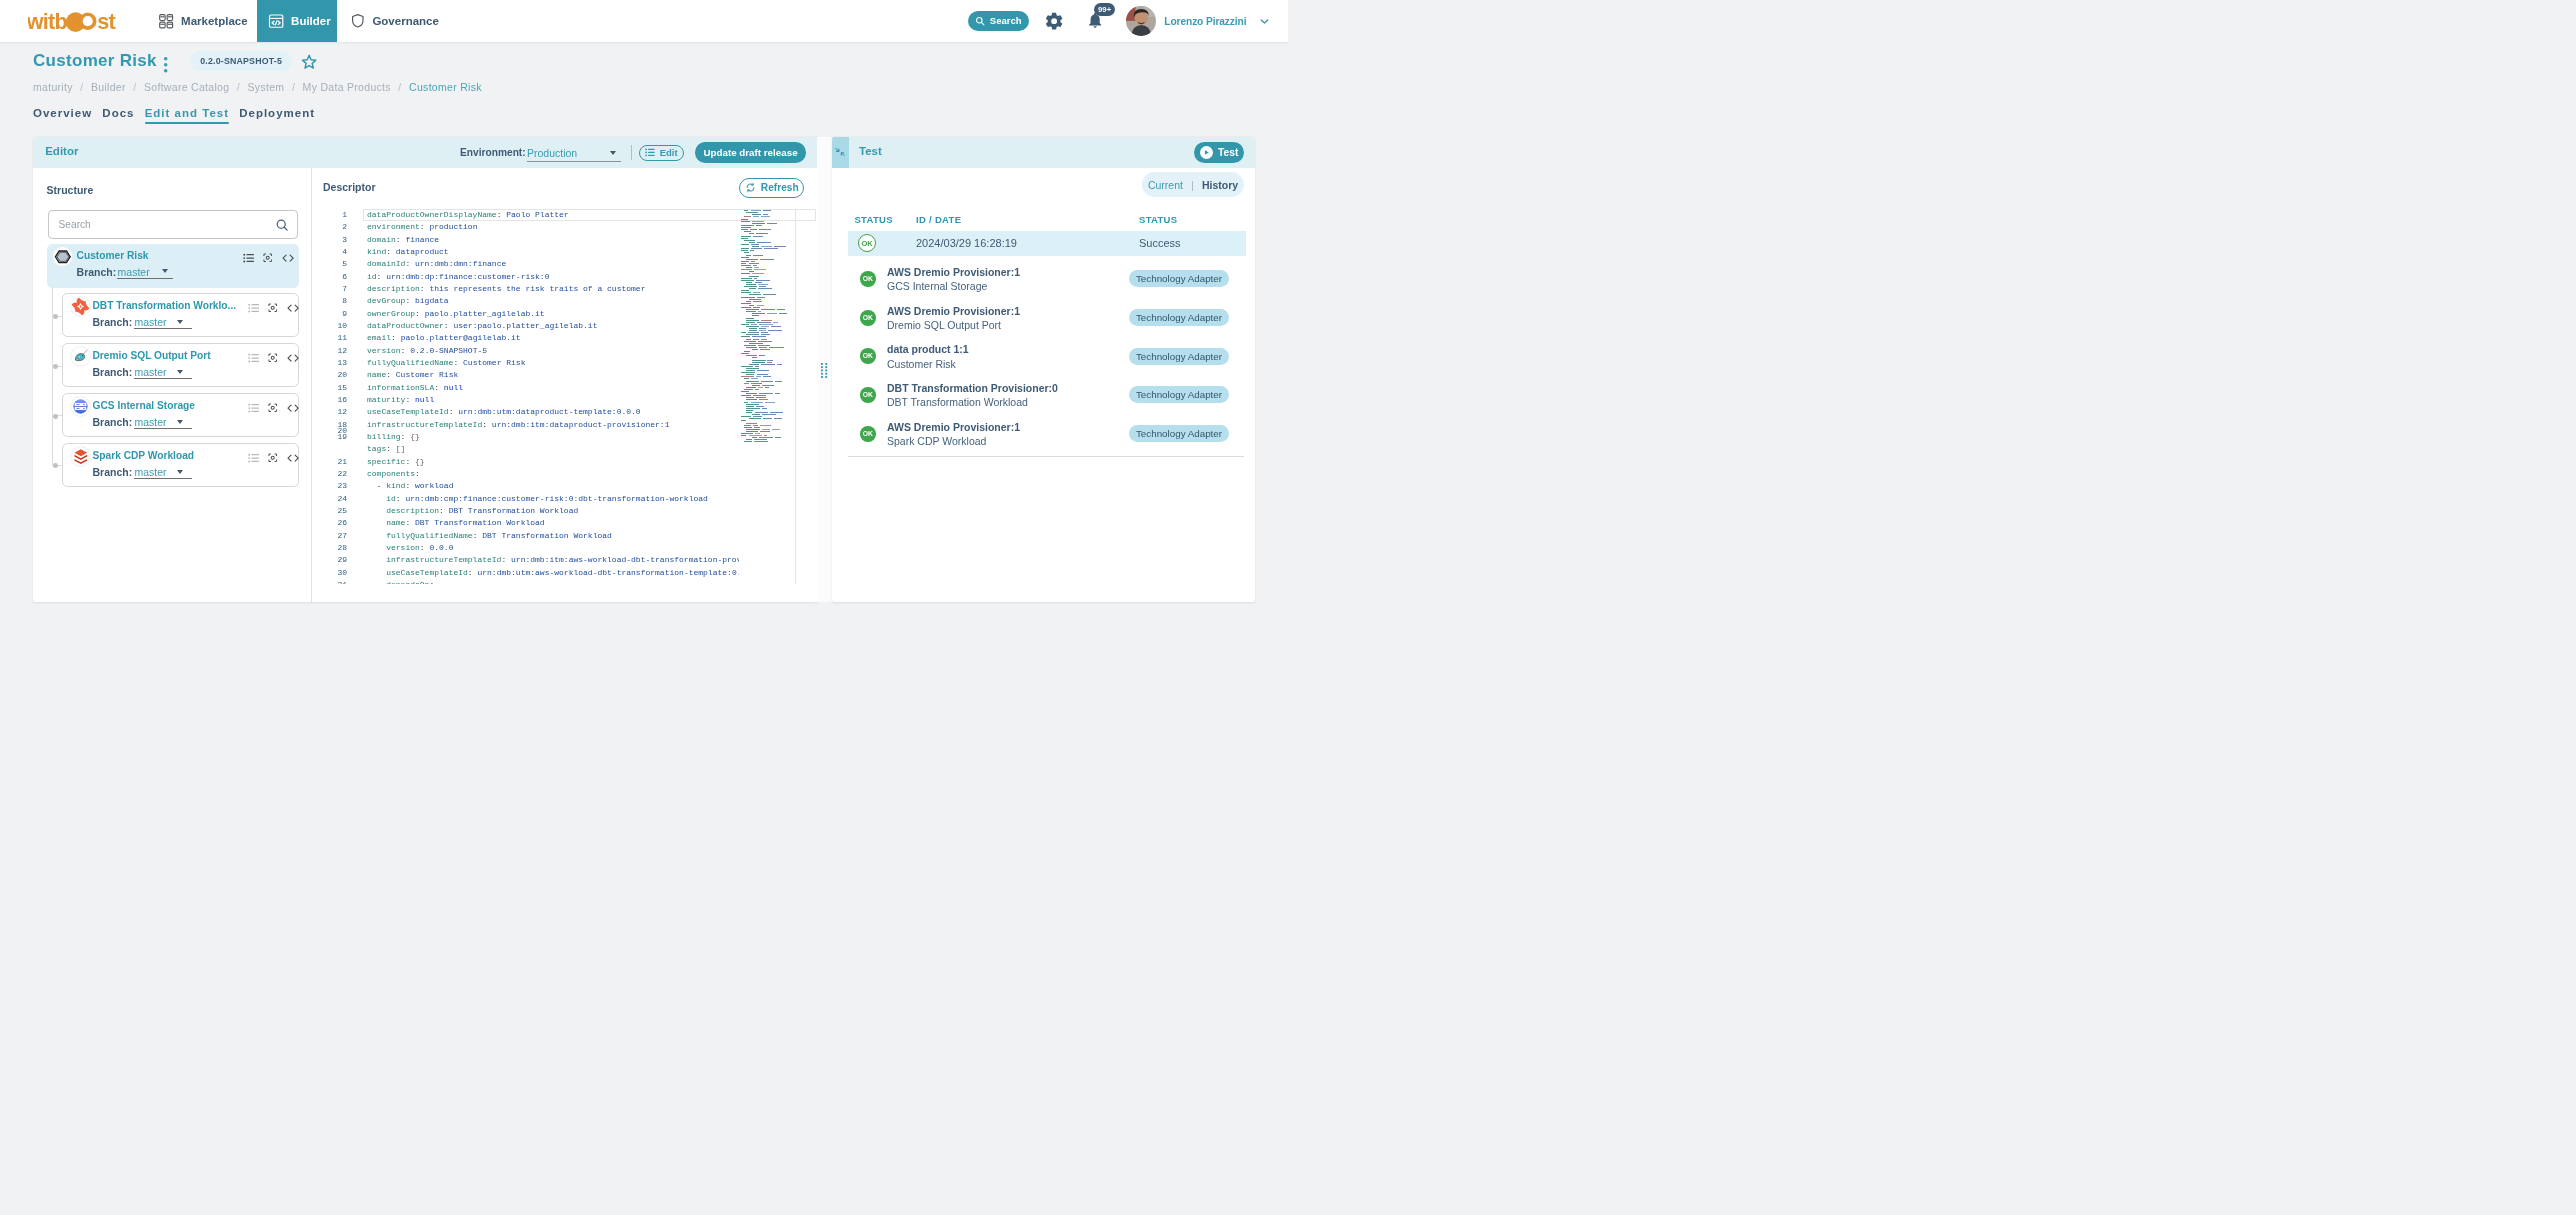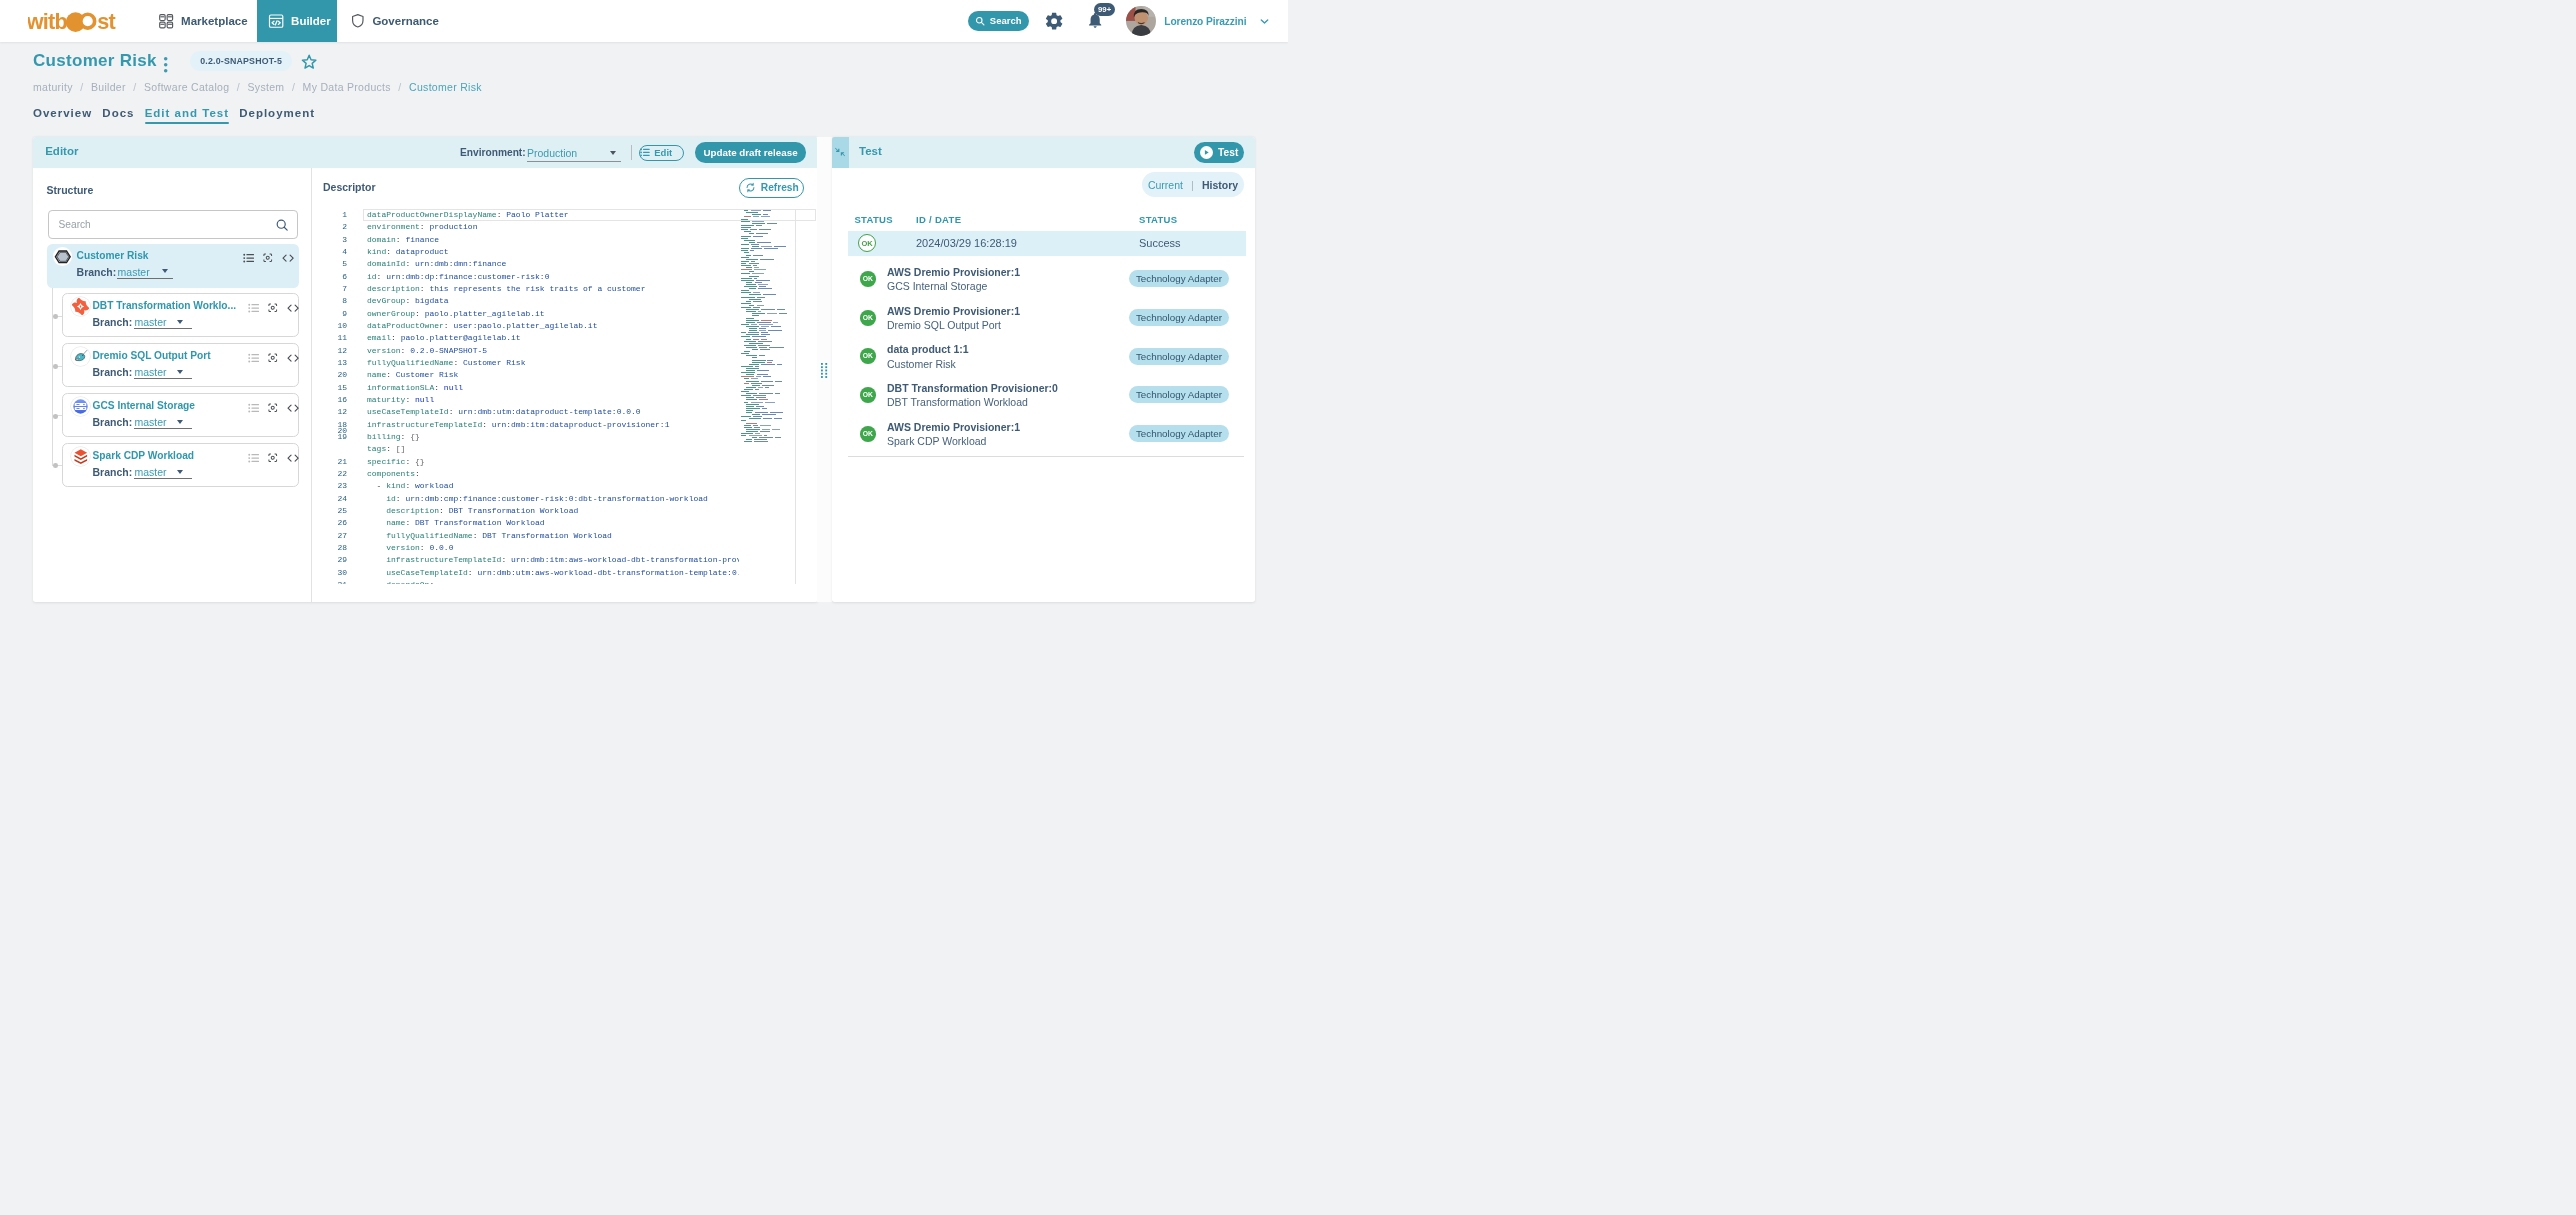--- a/index.html
+++ b/index.html
@@ -28,21 +28,21 @@
 .panel{position:absolute;background:#fff;border-radius:2.7px;box-shadow:0 0.7px 2.7px rgba(0,0,0,.09)}
 #edpanel{left:33px;top:137px;width:785px;height:465px}
 #tpanel{left:832px;top:137px;width:423px;height:465px}
 .phead{position:absolute;left:0;top:0;right:0;height:31px;background:#dff0f5;border-radius:2.7px 2.7px 0 0}
 .ptitle{font-size:11.5px;font-weight:700;color:#3499ae}
 
 #envlab{position:absolute;left:427px;top:9.8px;font-size:10.2px;font-weight:600;color:#3e5a75}
 #envsel{position:absolute;left:494px;top:9.5px;width:94px;font-size:10.5px;color:#3a9bb1}
 #envsel .ul{position:absolute;left:0;top:14.2px;width:94px;border-bottom:0.7px solid #8a9096}
 #envdivider{position:absolute;left:598px;top:7.5px;height:15px;border-left:0.7px solid #b6bcc2}
-#editbtn{position:absolute;left:606px;top:7.5px;width:45px;height:16.3px;border:0.7px solid #3397ab;border-radius:8.1px;display:flex;align-items:center;justify-content:flex-start;gap:4.1px;color:#3499ae;font-size:9.5px;font-weight:600}
+#editbtn{position:absolute;left:606px;top:7.5px;width:45px;height:16.3px;border:0.7px solid #3397ab;border-radius:8.1px;display:flex;align-items:center;justify-content:center;gap:4.1px;color:#3499ae;font-size:9.5px;font-weight:600}
 #updbtn{position:absolute;left:662px;top:5.4px;width:111px;height:20.3px;border-radius:10.2px;background:#3397ab;color:#fff;font-size:9.8px;font-weight:600;display:flex;align-items:center;justify-content:center}
 
 #structcol{position:absolute;left:0;top:31px;width:278px;bottom:0}
 #structdiv{position:absolute;left:278px;top:31px;bottom:0;border-left:0.7px solid #e2e2e2}
 #structlab{position:absolute;left:13.6px;top:15.6px;font-size:10.5px;font-weight:700;color:#3e5a75}
 #sbox{position:absolute;left:15px;top:42px;width:250px;height:28.5px;border:0.7px solid #c6c6c6;border-radius:4.1px;background:#fff}
 #sbox .ph{position:absolute;left:9.5px;top:7.5px;font-size:10.2px;color:#9aa0a6}
 .card{position:absolute;border-radius:5.4px}
 #card0{left:13.6px;top:76px;width:252px;height:44px;background:#ddeff6}
 .ccard{left:28.5px;width:237px;height:44px;background:#fff;border:0.7px solid #d7d7d7}

